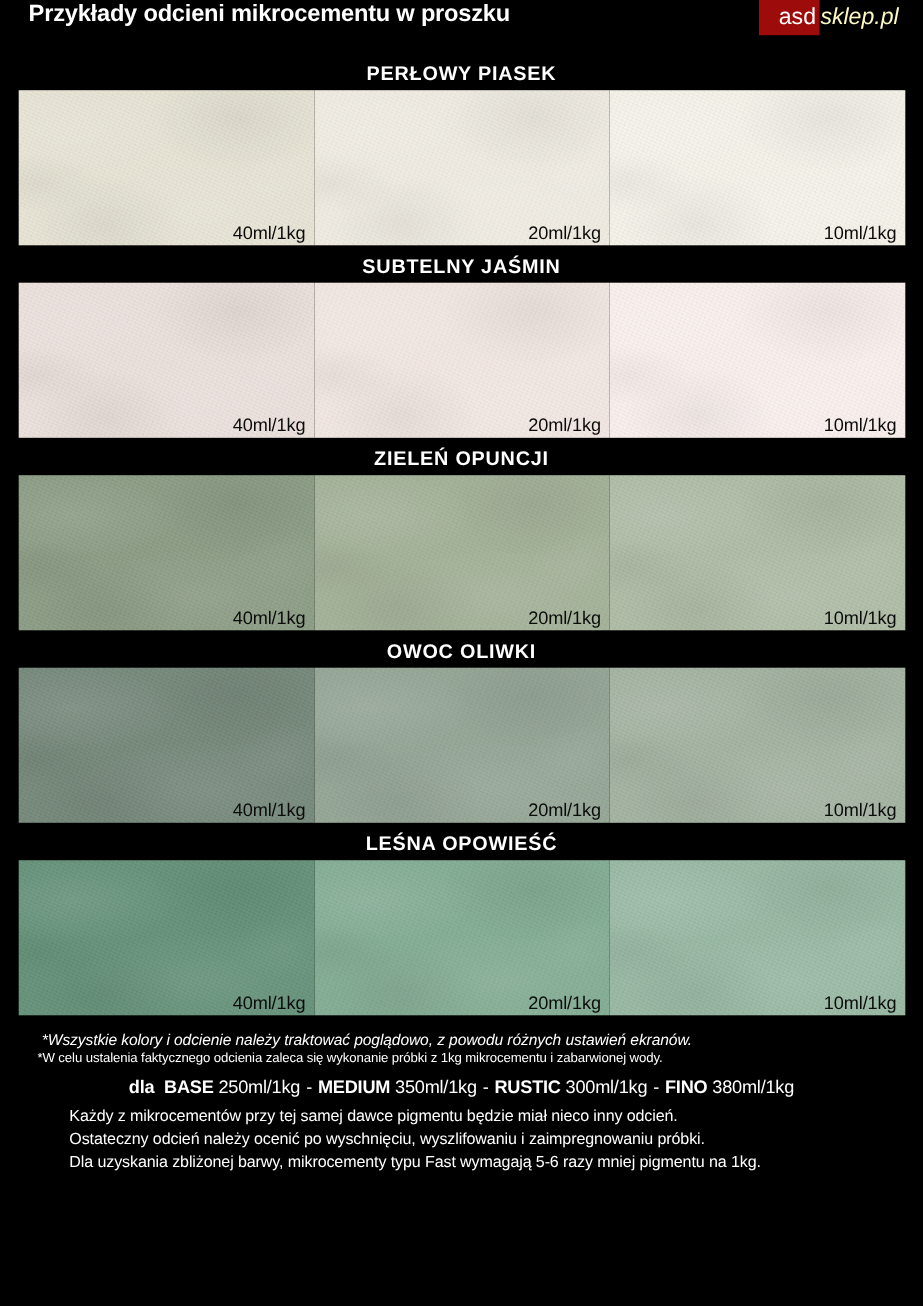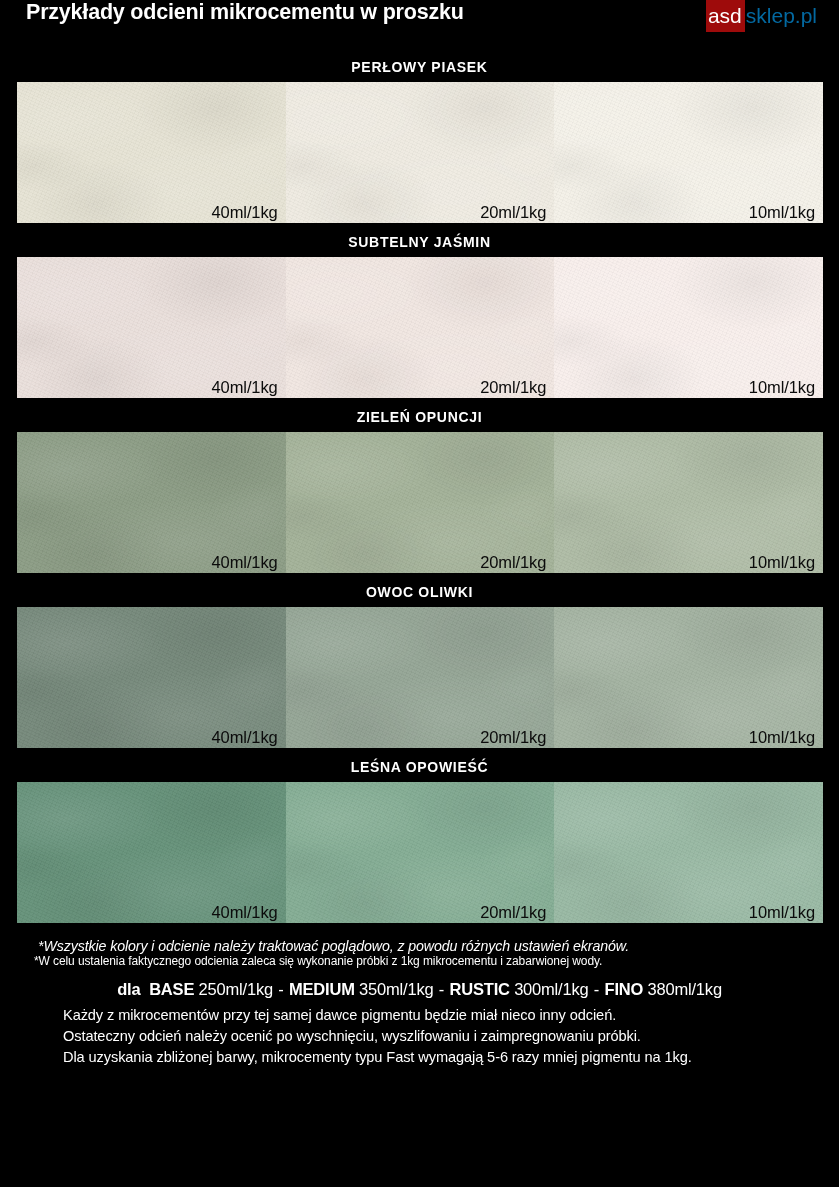--- a/index.html
+++ b/index.html
@@ -34,34 +34,35 @@
   .logo {
     display: inline-flex;
     align-items: stretch;
     font-size: 21px;
     line-height: 1;
     white-space: nowrap;
   }
   .logo-asd {
     background: #9e0b0b;
     color: #ffffff;
-    padding: 5px 3px 6px 2px;
+    padding: 5px 3px 6px 18px;
   }
   .logo-sklep {
-    color: #0369a1;
+    color: #fef9c3;
     padding: 5px 8px 6px 1px;
+    font-style: italic;
   }
 
   
   .section {
     width: 100%;
   }
   .section-title {
     text-align: center;
-    font-size: 14px;
+    font-size: 18px;
     font-weight: bold;
     letter-spacing: 0.7px;
     height: 30px;
     line-height: 30px;
     white-space: nowrap;
   }
   .swatch-row {
     display: flex;
     padding: 0 16px 4px 17px;
     box-sizing: border-box;

